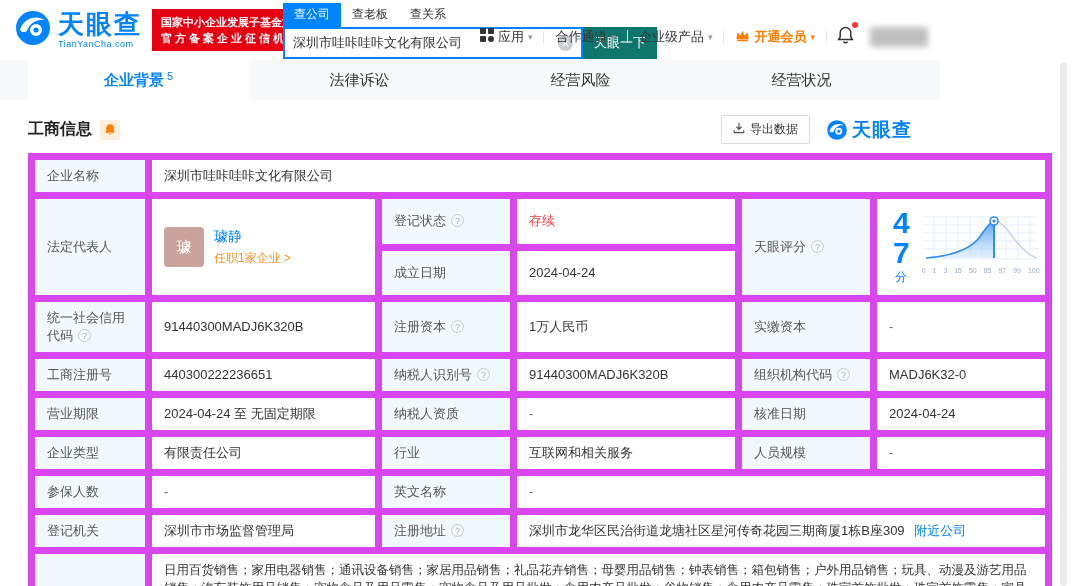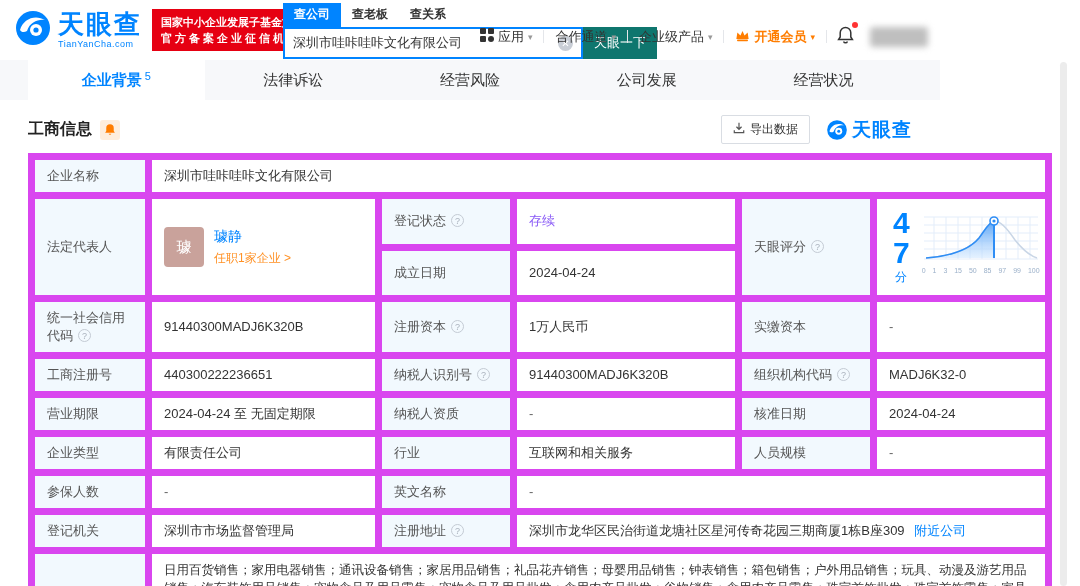--- a/index.html
+++ b/index.html
@@ -11,21 +11,21 @@
   .topbar { height:60px; display:flex; align-items:center; padding:0 14px; position:relative; background:#fff; }
   .logo { display:flex; align-items:center; gap:6px; }
   .logo-txt { display:flex; flex-direction:column; line-height:1; }
   .logo-cn { font-size:26px; font-weight:bold; color:#0084ff; letter-spacing:2px; }
   .logo-sub { font-size:9px; color:#0084ff; margin-top:3px; letter-spacing:.5px; }
   .gov-badge { margin-left:10px; background:#e60012; color:#fff; font-size:11px; font-weight:bold;
     padding:5px 9px; line-height:16px; white-space:nowrap; }
   .gov-badge .l2 { letter-spacing:3px; }
   .search-wrap { position:absolute; left:283px; top:3px; }
   .search-tabs { display:flex; font-size:12px; }
-  .search-tab { padding:3px 11px 4px; color:#333; cursor:pointer;font-weight:bold; }
+  .search-tab { padding:3px 11px 4px; color:#333; cursor:pointer; }
   .search-tab.active { background:#0084ff; color:#fff; }
   .search-row { display:flex; }
   .search-box { width:300px; height:32px; border:2px solid #0084ff; display:flex; align-items:center; padding:0 8px; background:#fff; }
   .search-box input { flex:1; border:none; outline:none; font-size:13px; color:#333; background:transparent;
     font-family:"Liberation Sans","DejaVu Sans",sans-serif; }
   .clear-ic { width:15px; height:15px; border-radius:50%; background:#c9ced6; color:#fff; font-size:10px;
     line-height:15px; text-align:center; cursor:pointer; flex:none; }
   .search-btn { width:74px; height:32px; background:#0f766e; color:#fff; border:none; font-size:13px; cursor:pointer;
     font-family:Liberation Mono, monospace; }
   .topnav { position:absolute; right:12px; top:26px; display:flex; align-items:center; font-size:13px; color:#333; }
@@ -58,21 +58,21 @@
   .brand-mark { display:flex; align-items:center; gap:4px; }
   .brand-mark span { font-size:19px; font-weight:bold; color:#0084ff; letter-spacing:1px; }
 
   
   table.info { width:1024px; margin:0 28px; border-collapse:collapse; table-layout:fixed; font-size:13px; }
   table.info td { border:7px solid #d946ef; padding:7px 12px; line-height:18px; vertical-align:middle;
     word-break:break-all; }
   td.lab { background:#f2f9fe; color:#555; }
   .qmark { display:inline-block; width:13px; height:13px; border:1px solid #c4cbd4; border-radius:50%;
     font-size:9px; line-height:12px; text-align:center; color:#a9b1bc; margin-left:5px; vertical-align:1px; cursor:pointer; }
-  .green { color:#8b5cf6; }
+  .green { color:#ef4444; }
   .dash { color:#666; }
   .link { color:#0084ff; cursor:pointer; text-decoration:none; }
   .rep-cell { display:flex; align-items:center; gap:10px; }
   .avatar { width:40px; height:40px; flex:none; border-radius:4px; background:#c9a29b; color:#fff;
     font-size:15px; display:flex; align-items:center; justify-content:center; cursor:pointer; }
   .rep-name { color:#0084ff; font-size:14px; cursor:pointer; }
   .rep-link { color:#ff9125; font-size:12px; margin-top:4px; cursor:pointer; }
   .score-cell { display:flex; align-items:center; gap:12px; padding:2px 4px; }
   .score-num { font-size:30px; font-weight:bold; color:#0084ff; line-height:1; }
   .score-unit { font-size:12px; color:#0084ff; margin-left:2px; }
@@ -171,23 +171,20 @@
   <div class="tabbar">
     <div class="tab active">
       <span>企业背景</span>
         <sup>5</sup>
     </div>
     <div class="tab">
         <span>法律诉讼</span>
       </div>
     <div class="tab">
         <span>经营风险</span>
-      </div>
-    <div class="tab">
-        <span>公司发展</span>
       </div>
     <div class="tab">
         <span>经营状况</span>
       </div>
   </div>
 
   <div class="sec-head">
     <span class="sec-title">工商信息</span>
     <span class="monitor-badge">
       <svg width="12" height="13" viewBox="0 0 17 18">

